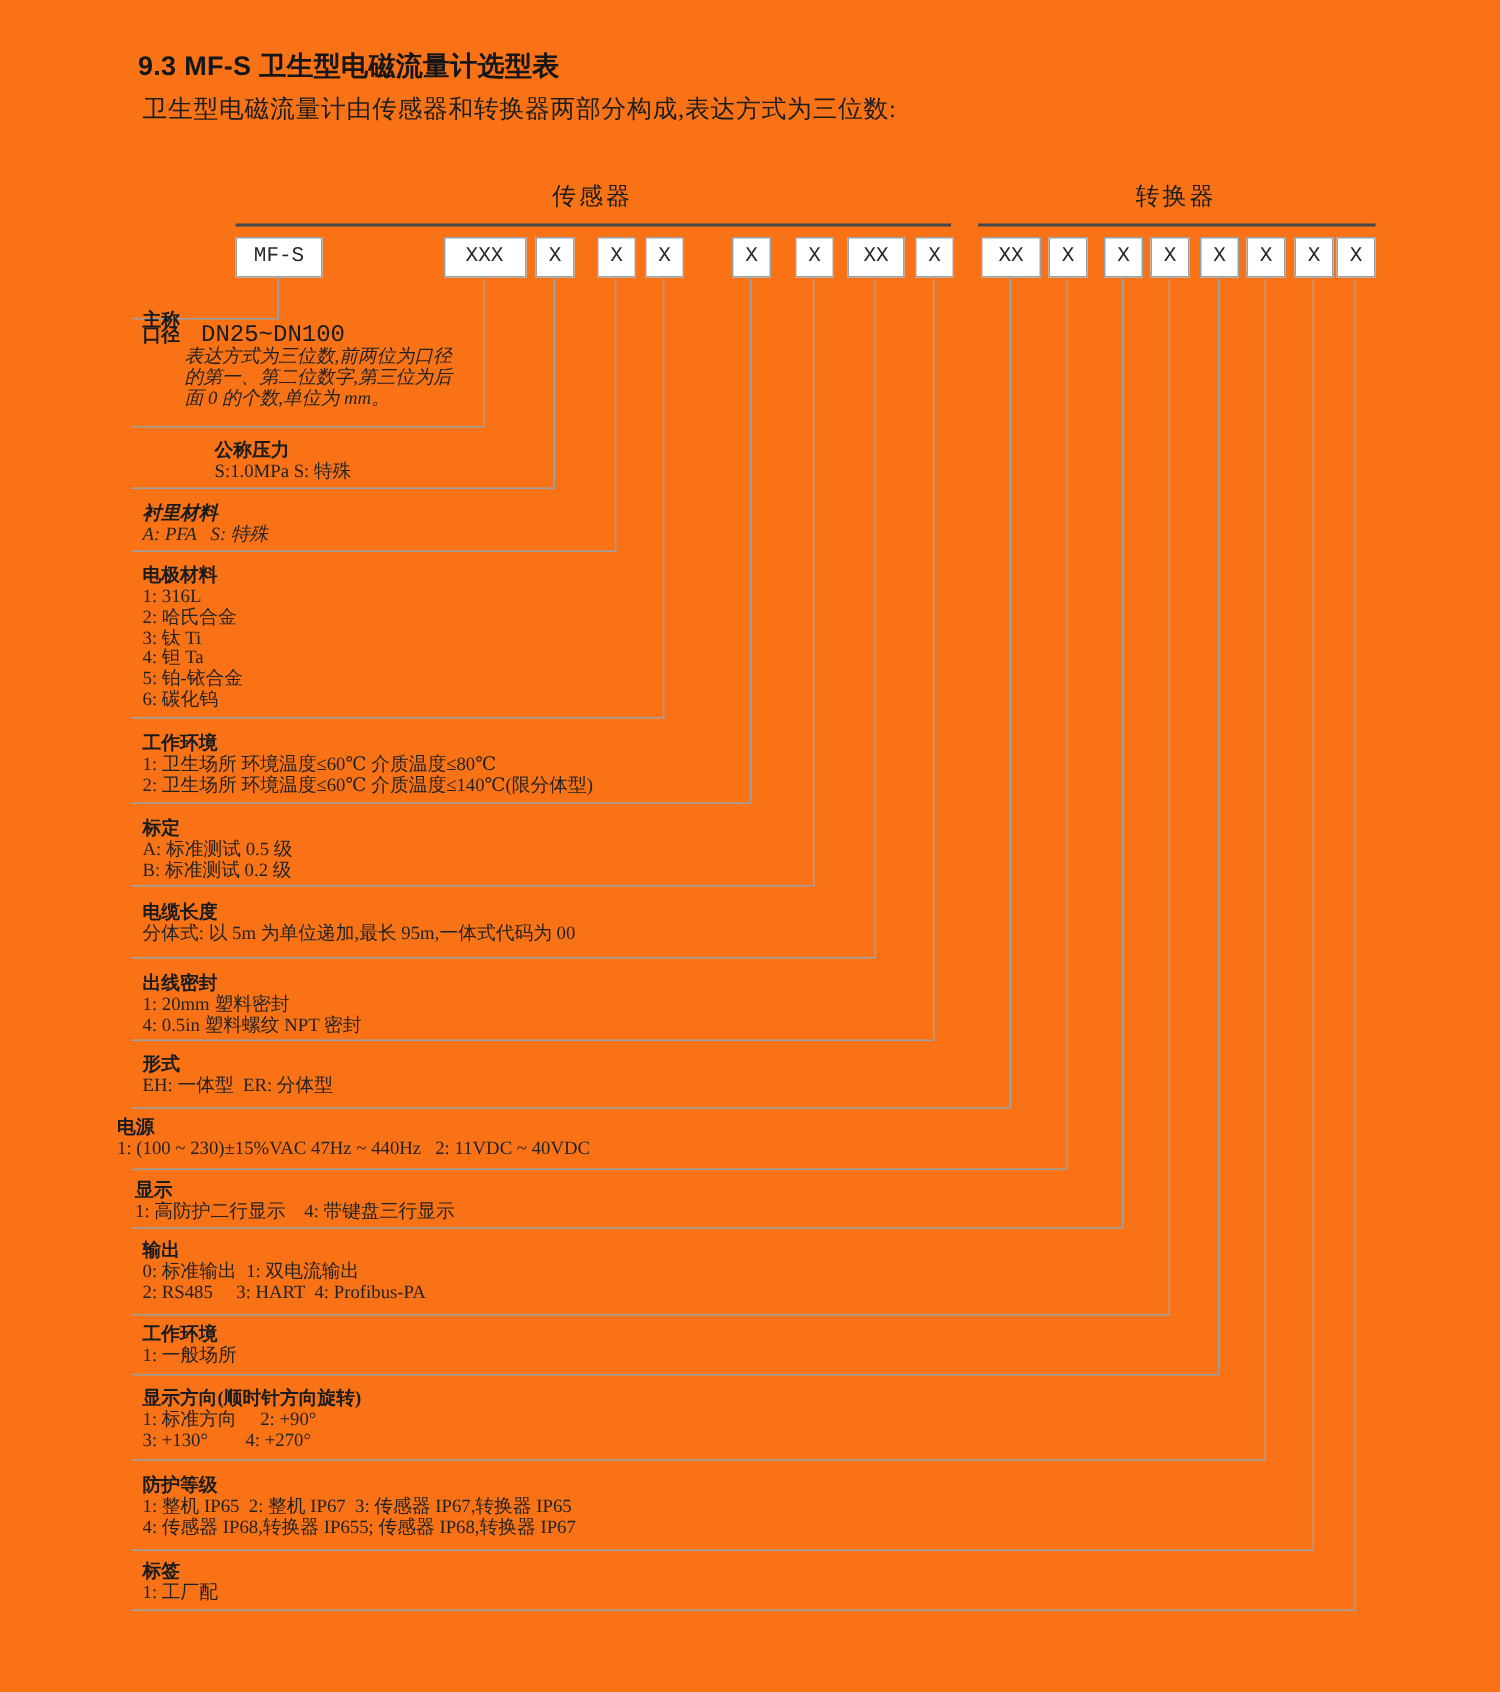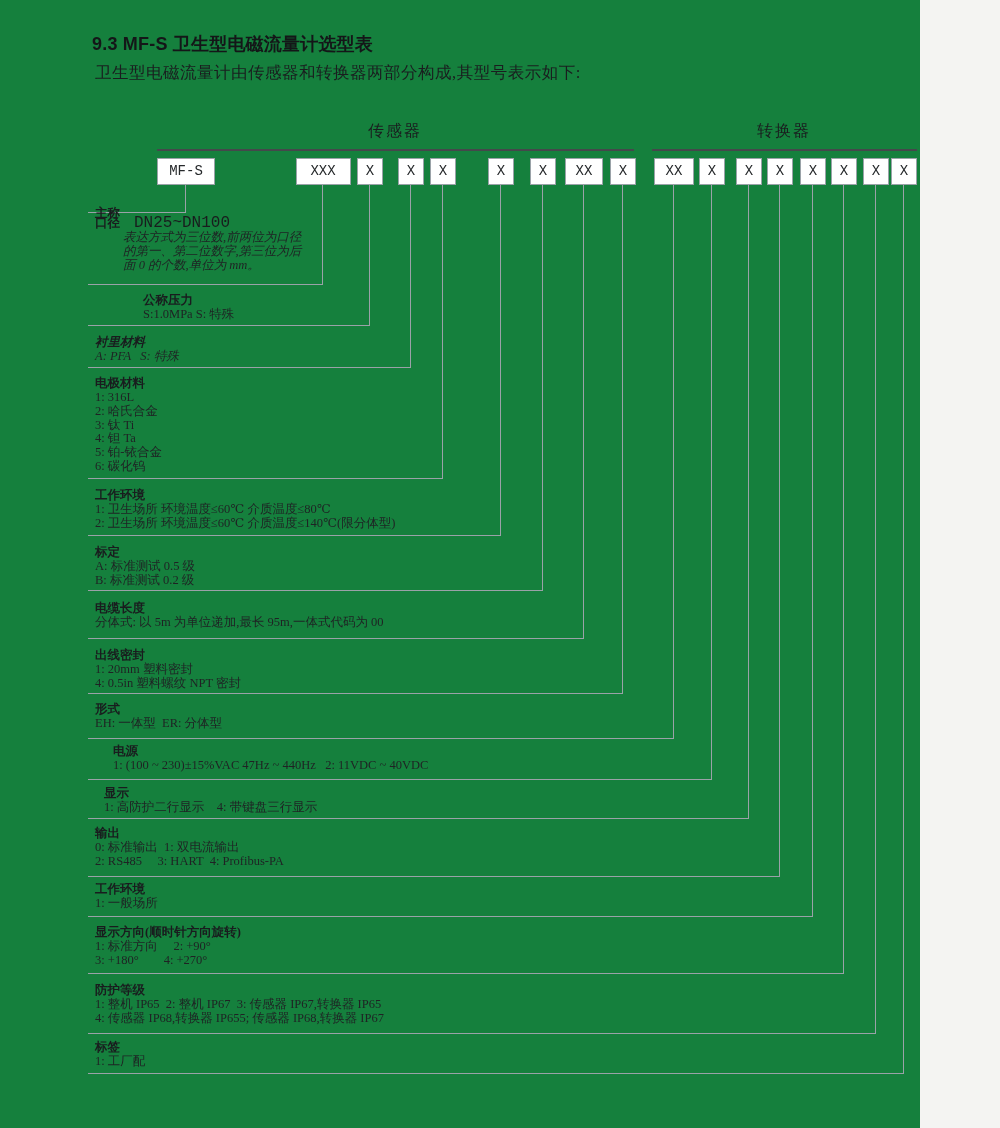--- a/index.html
+++ b/index.html
@@ -1,19 +1,19 @@
 <!DOCTYPE html>
 <html><head>
 <meta charset="utf-8">
 <style>
   html,body{margin:0;padding:0;background:#f4f4f2;}
   .page{
     position:relative;
-    width:920px;height:1128px;
-    background:#15803d;
+    width:1000px;height:1128px;
+    background:#f97316;
     overflow:hidden;
     font-family:"Liberation Serif","DejaVu Serif",serif;
     color:#1f2224;
   }
   .heading{
     position:absolute;left:92px;top:32px;margin:0;
     font-family:"Liberation Sans","DejaVu Sans",sans-serif;
     font-size:18px;font-weight:700;color:#141618;
     letter-spacing:0.2px;white-space:pre;
   }
@@ -39,21 +39,21 @@
   .sec-head{font-size:12.5px;line-height:15px;font-weight:700;color:#191c1e;white-space:pre;}
   .sec-inline{font-weight:400;margin-left:14px;font-family:"Liberation Mono","DejaVu Sans Mono",monospace;font-size:16px;}
   .sec-line{font-size:12.5px;line-height:13.8px;color:#1f2224;white-space:pre;}
   .sec-line.indent{padding-left:28px;font-style:italic;}
 </style>
 </head>
 <body>
 
 <div class="page">
   <h1 class="heading">9.3 MF-S 卫生型电磁流量计选型表</h1>
-  <p class="intro">卫生型电磁流量计由传感器和转换器两部分构成,其型号表示如下:</p>
+  <p class="intro">卫生型电磁流量计由传感器和转换器两部分构成,表达方式为三位数:</p>
 
   <div class="group-label" style="left:315px;">传感器</div>
   <div class="group-line" style="left:157px;top:149px;width:477px;"></div>
 
   <div class="group-label" style="left:704px;">转换器</div>
   <div class="group-line" style="left:652px;top:149px;width:265px;"></div>
 
   <div id="diagram">
       <div class="code-box" style="left: 157px; top: 158px; width: 56px;">MF-S</div>
       <div class="code-box" style="left: 295.5px; top: 158px; width: 53px;">XXX</div>
@@ -136,27 +136,27 @@
         <div class="sec-line">4: 0.5in 塑料螺纹 NPT 密封</div>
       </div>
       <div class="vline" style="left: 673px; top: 185px; height: 553px;"></div>
       <div class="hline" style="left: 88px; top: 738px; width: 586px;"></div>
       <div class="sec-block" style="left: 95px; top: 702px;">
         <div class="sec-head"><span>形式</span></div>
         <div class="sec-line">EH: 一体型  ER: 分体型</div>
       </div>
       <div class="vline" style="left: 711px; top: 185px; height: 594px;"></div>
       <div class="hline" style="left: 88px; top: 779px; width: 624px;"></div>
-      <div class="sec-block" style="left: 113px; top: 744px;">
+      <div class="sec-block" style="left: 78px; top: 744px;">
         <div class="sec-head"><span>电源</span></div>
         <div class="sec-line">1: (100 ~ 230)±15%VAC 47Hz ~ 440Hz   2: 11VDC ~ 40VDC</div>
       </div>
       <div class="vline" style="left: 748px; top: 185px; height: 633px;"></div>
       <div class="hline" style="left: 88px; top: 818px; width: 661px;"></div>
-      <div class="sec-block" style="left: 104px; top: 786px;">
+      <div class="sec-block" style="left: 90px; top: 786px;">
         <div class="sec-head"><span>显示</span></div>
         <div class="sec-line">1: 高防护二行显示    4: 带键盘三行显示</div>
       </div>
       <div class="vline" style="left: 779px; top: 185px; height: 691px;"></div>
       <div class="hline" style="left: 88px; top: 876px; width: 692px;"></div>
       <div class="sec-block" style="left: 95px; top: 826px;">
         <div class="sec-head"><span>输出</span></div>
         <div class="sec-line">0: 标准输出  1: 双电流输出</div>
         <div class="sec-line">2: RS485     3: HART  4: Profibus-PA</div>
       </div>
@@ -164,21 +164,21 @@
       <div class="hline" style="left: 88px; top: 916px; width: 725px;"></div>
       <div class="sec-block" style="left: 95px; top: 882px;">
         <div class="sec-head"><span>工作环境</span></div>
         <div class="sec-line">1: 一般场所</div>
       </div>
       <div class="vline" style="left: 843px; top: 185px; height: 788px;"></div>
       <div class="hline" style="left: 88px; top: 973px; width: 756px;"></div>
       <div class="sec-block" style="left: 95px; top: 925px;">
         <div class="sec-head"><span>显示方向(顺时针方向旋转)</span></div>
         <div class="sec-line">1: 标准方向     2: +90°</div>
-        <div class="sec-line">3: +180°        4: +270°</div>
+        <div class="sec-line">3: +130°        4: +270°</div>
       </div>
       <div class="vline" style="left: 875px; top: 185px; height: 848px;"></div>
       <div class="hline" style="left: 88px; top: 1033px; width: 788px;"></div>
       <div class="sec-block" style="left: 95px; top: 983px;">
         <div class="sec-head"><span>防护等级</span></div>
         <div class="sec-line">1: 整机 IP65  2: 整机 IP67  3: 传感器 IP67,转换器 IP65</div>
         <div class="sec-line">4: 传感器 IP68,转换器 IP655; 传感器 IP68,转换器 IP67</div>
       </div>
       <div class="vline" style="left: 903px; top: 185px; height: 888px;"></div>
       <div class="hline" style="left: 88px; top: 1073px; width: 816px;"></div>

